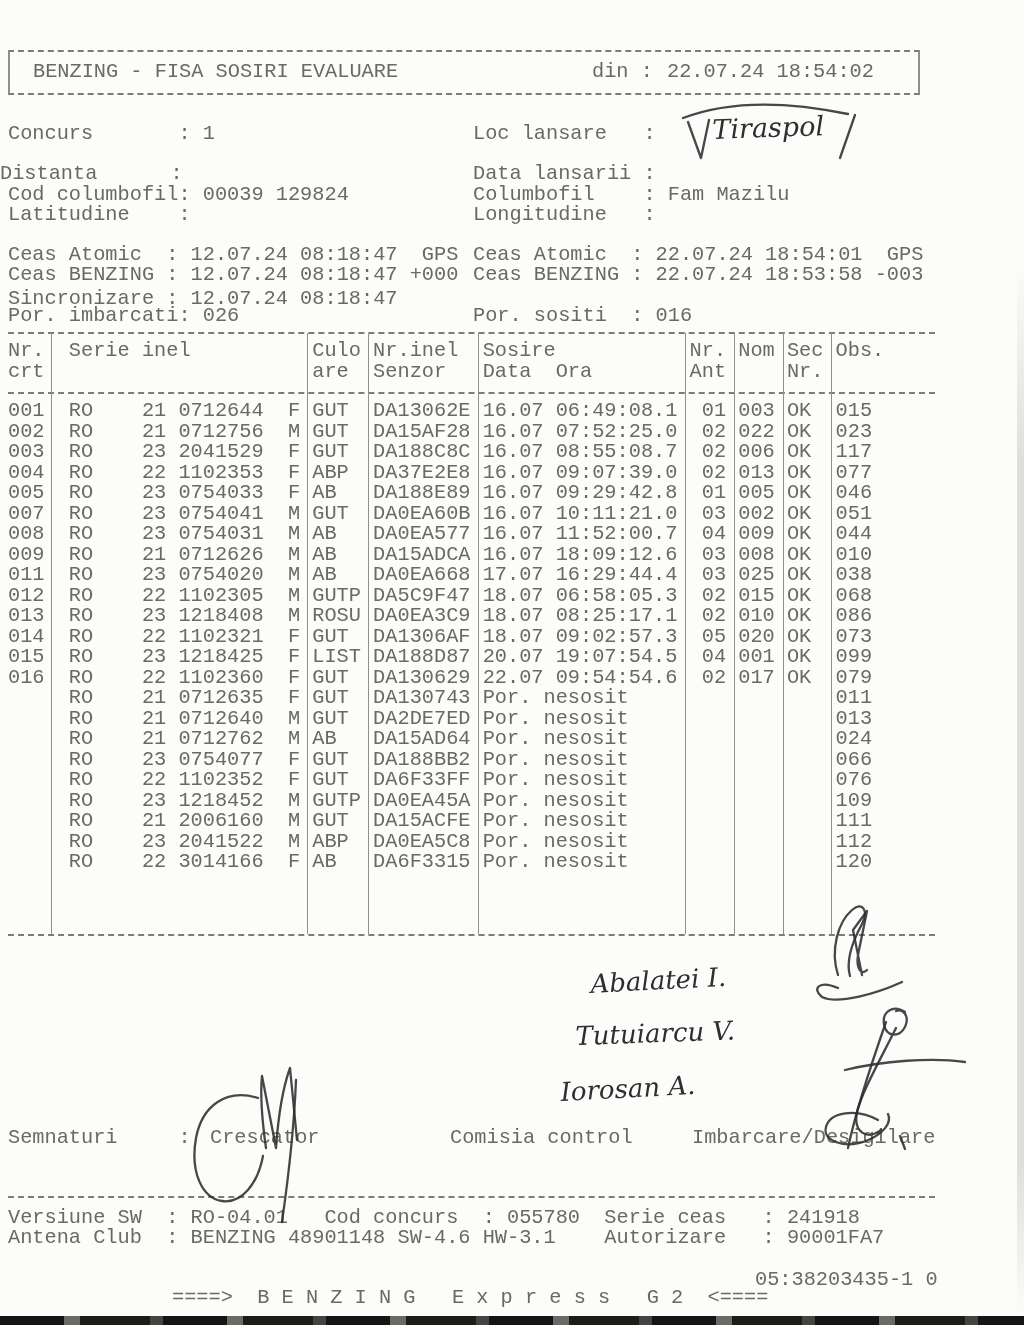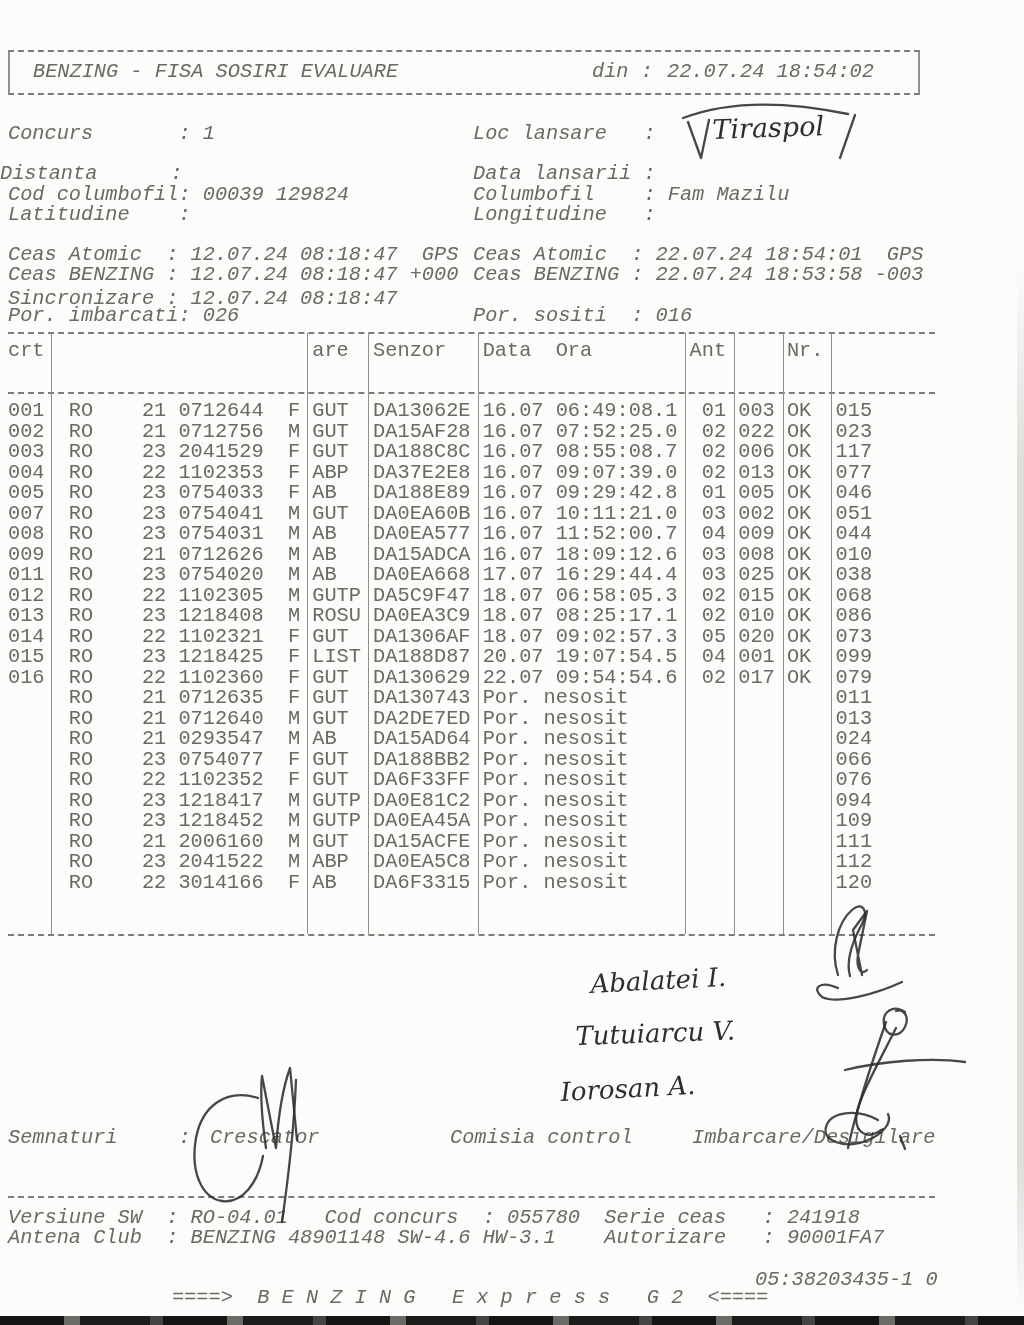--- a/index.html
+++ b/index.html
@@ -1,19 +1,19 @@
 <!DOCTYPE html>
 <html><head>
 <meta charset="utf-8">
 <style>
   html,body{margin:0;padding:0;background:#e8e8e5;}
   .page{position:relative;width:1024px;height:1325px;background:#fcfcfa;overflow:hidden;
         font-family:"Liberation Mono","DejaVu Sans Mono",monospace;
         font-size:20.3px;line-height:20.5px;color:#686a64;}
-  .ln{position:absolute;white-space:pre;font-style:italic;}
+  .ln{position:absolute;white-space:pre;}
   .ln .v{padding-left:12.2px;}
   .dash{position:absolute;height:0;border-top:2px dashed #7b7d79;}
   .vline{position:absolute;width:1px;background:#8e908c;}
   .tbox{position:absolute;left:8px;top:50px;width:908px;height:41px;
         border-top:2px dashed #7b7d79;border-bottom:2px dashed #7b7d79;
         border-left:2px solid #8e908c;border-right:2px solid #8e908c;}
   .trow{height:20.5px;white-space:pre;}
   .hand{position:absolute;font-family:"DejaVu Serif","Liberation Serif",serif;
         font-style:italic;color:#2e2e2e;transform-origin:left top;}
   .sigsvg{position:absolute;left:0;top:0;pointer-events:none;}
@@ -58,43 +58,43 @@
   <div class="vline" style="left:51px;top:333px;height:601px"></div>
   <div class="vline" style="left:307px;top:333px;height:601px"></div>
   <div class="vline" style="left:368px;top:333px;height:601px"></div>
   <div class="vline" style="left:478px;top:333px;height:601px"></div>
   <div class="vline" style="left:685px;top:333px;height:601px"></div>
   <div class="vline" style="left:734px;top:333px;height:601px"></div>
   <div class="vline" style="left:783px;top:333px;height:601px"></div>
   <div class="vline" style="left:831px;top:333px;height:601px"></div>
 
   <div id="thead" style="position:absolute;left:8px;top:341px">
+      <div class="trow">Nr.  Serie inel          Culo Nr.inel  Sosire           Nr. Nom Sec Obs.    </div>
       <div class="trow">crt                      are  Senzor   Data  Ora        Ant     Nr.         </div>
     </div>
   <div id="tbody" style="position:absolute;left:8px;top:401px">
       <div class="trow">001  RO    21 0712644  F GUT  DA13062E 16.07 06:49:08.1  01 003 OK  015     </div>
       <div class="trow">002  RO    21 0712756  M GUT  DA15AF28 16.07 07:52:25.0  02 022 OK  023     </div>
       <div class="trow">003  RO    23 2041529  F GUT  DA188C8C 16.07 08:55:08.7  02 006 OK  117     </div>
       <div class="trow">004  RO    22 1102353  F ABP  DA37E2E8 16.07 09:07:39.0  02 013 OK  077     </div>
       <div class="trow">005  RO    23 0754033  F AB   DA188E89 16.07 09:29:42.8  01 005 OK  046     </div>
       <div class="trow">007  RO    23 0754041  M GUT  DA0EA60B 16.07 10:11:21.0  03 002 OK  051     </div>
       <div class="trow">008  RO    23 0754031  M AB   DA0EA577 16.07 11:52:00.7  04 009 OK  044     </div>
       <div class="trow">009  RO    21 0712626  M AB   DA15ADCA 16.07 18:09:12.6  03 008 OK  010     </div>
       <div class="trow">011  RO    23 0754020  M AB   DA0EA668 17.07 16:29:44.4  03 025 OK  038     </div>
       <div class="trow">012  RO    22 1102305  M GUTP DA5C9F47 18.07 06:58:05.3  02 015 OK  068     </div>
       <div class="trow">013  RO    23 1218408  M ROSU DA0EA3C9 18.07 08:25:17.1  02 010 OK  086     </div>
       <div class="trow">014  RO    22 1102321  F GUT  DA1306AF 18.07 09:02:57.3  05 020 OK  073     </div>
       <div class="trow">015  RO    23 1218425  F LIST DA188D87 20.07 19:07:54.5  04 001 OK  099     </div>
       <div class="trow">016  RO    22 1102360  F GUT  DA130629 22.07 09:54:54.6  02 017 OK  079     </div>
       <div class="trow">     RO    21 0712635  F GUT  DA130743 Por. nesosit                 011     </div>
       <div class="trow">     RO    21 0712640  M GUT  DA2DE7ED Por. nesosit                 013     </div>
-      <div class="trow">     RO    21 0293547  M AB   DA15AD64 Por. nesosit                 024     </div>
+      <div class="trow">     RO    21 0712762  M AB   DA15AD64 Por. nesosit                 024     </div>
       <div class="trow">     RO    23 0754077  F GUT  DA188BB2 Por. nesosit                 066     </div>
       <div class="trow">     RO    22 1102352  F GUT  DA6F33FF Por. nesosit                 076     </div>
-      <div class="trow">     RO    23 1218417  M GUTP DA0E81C2 Por. nesosit                 094     </div>
       <div class="trow">     RO    23 1218452  M GUTP DA0EA45A Por. nesosit                 109     </div>
       <div class="trow">     RO    21 2006160  M GUT  DA15ACFE Por. nesosit                 111     </div>
       <div class="trow">     RO    23 2041522  M ABP  DA0EA5C8 Por. nesosit                 112     </div>
       <div class="trow">     RO    22 3014166  F AB   DA6F3315 Por. nesosit                 120     </div>
     </div>
 
   <div class="ln" style="left:8px;top:1128px">Semnaturi     :</div>
   <div class="ln" style="left:210px;top:1128px">Crescator</div>
   <div class="ln" style="left:450px;top:1128px">Comisia control</div>
   <div class="ln" style="left:692px;top:1128px">Imbarcare/Desigilare</div>

